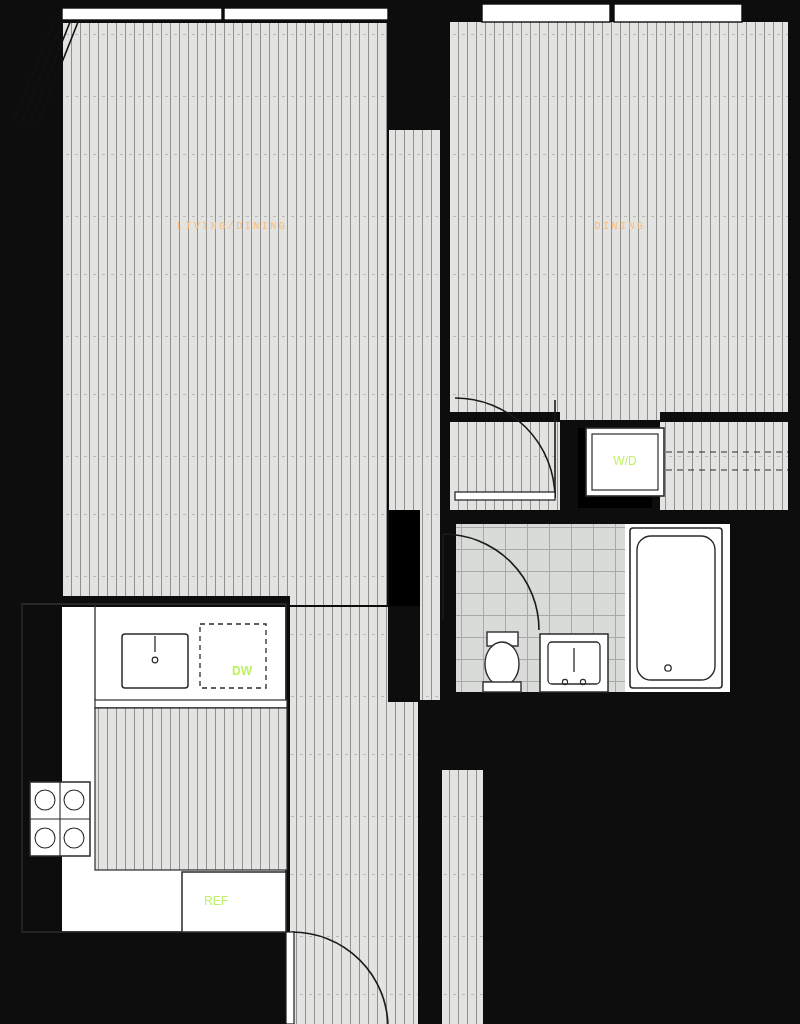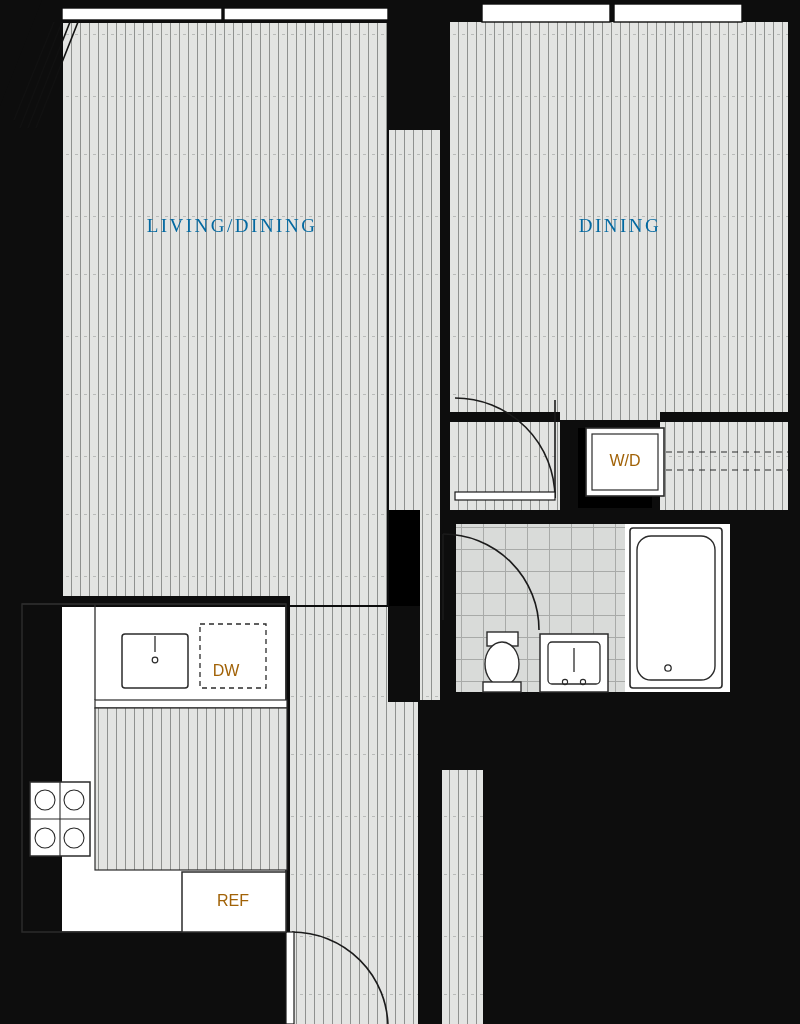--- a/index.html
+++ b/index.html
@@ -21,32 +21,32 @@
   }
   .layer {
     position: absolute;
     left: 0;
     top: 0;
     width: 800px;
     height: 1024px;
   }
   .room-label {
     position: absolute;
-    font-size: 19px;
+    font-size: 10px;
     letter-spacing: 2.5px;
-    color: #0369a1;
-    font-family: Liberation Serif, serif;
+    color: #fdba74;
+    font-family: Liberation Mono, monospace;
     white-space: nowrap;
     transform: translate(-50%, -50%);
     pointer-events: none;
   }
   .fix-label {
     position: absolute;
-    font-size: 16px;
-    color: #a16207;
+    font-size: 12px;
+    color: #bef264;
     font-family: "Liberation Sans", sans-serif;
     white-space: nowrap;
     transform: translate(-50%, -50%);
   }
 </style>
 </head>
 <body>
 
 <div id="plan">
 
@@ -252,16 +252,16 @@
 
     <rect x="95" y="708" width="192" height="162" fill="url(#woodsmall)"></rect>
     <rect x="95" y="708" width="192" height="162" fill="none" stroke="#2b2b2b" stroke-width="1.2"></rect>
 
   </svg>
 
   <div class="room-label" style="left:232px; top:226px;">LIVING/DINING</div>
   <div class="room-label" style="left:620px; top:226px;">DINING</div>
 
   <div class="fix-label" style="left:625px; top:461px;">W/D</div>
-  <div class="fix-label" style="left:226px; top:671px;">DW</div>
-  <div class="fix-label" style="left:233px; top:901px;">REF</div>
+  <div class="fix-label" style="left:242px; top:671px;font-weight:bold;">DW</div>
+  <div class="fix-label" style="left:216px; top:901px;">REF</div>
 
 </div>
 
 </body></html>

